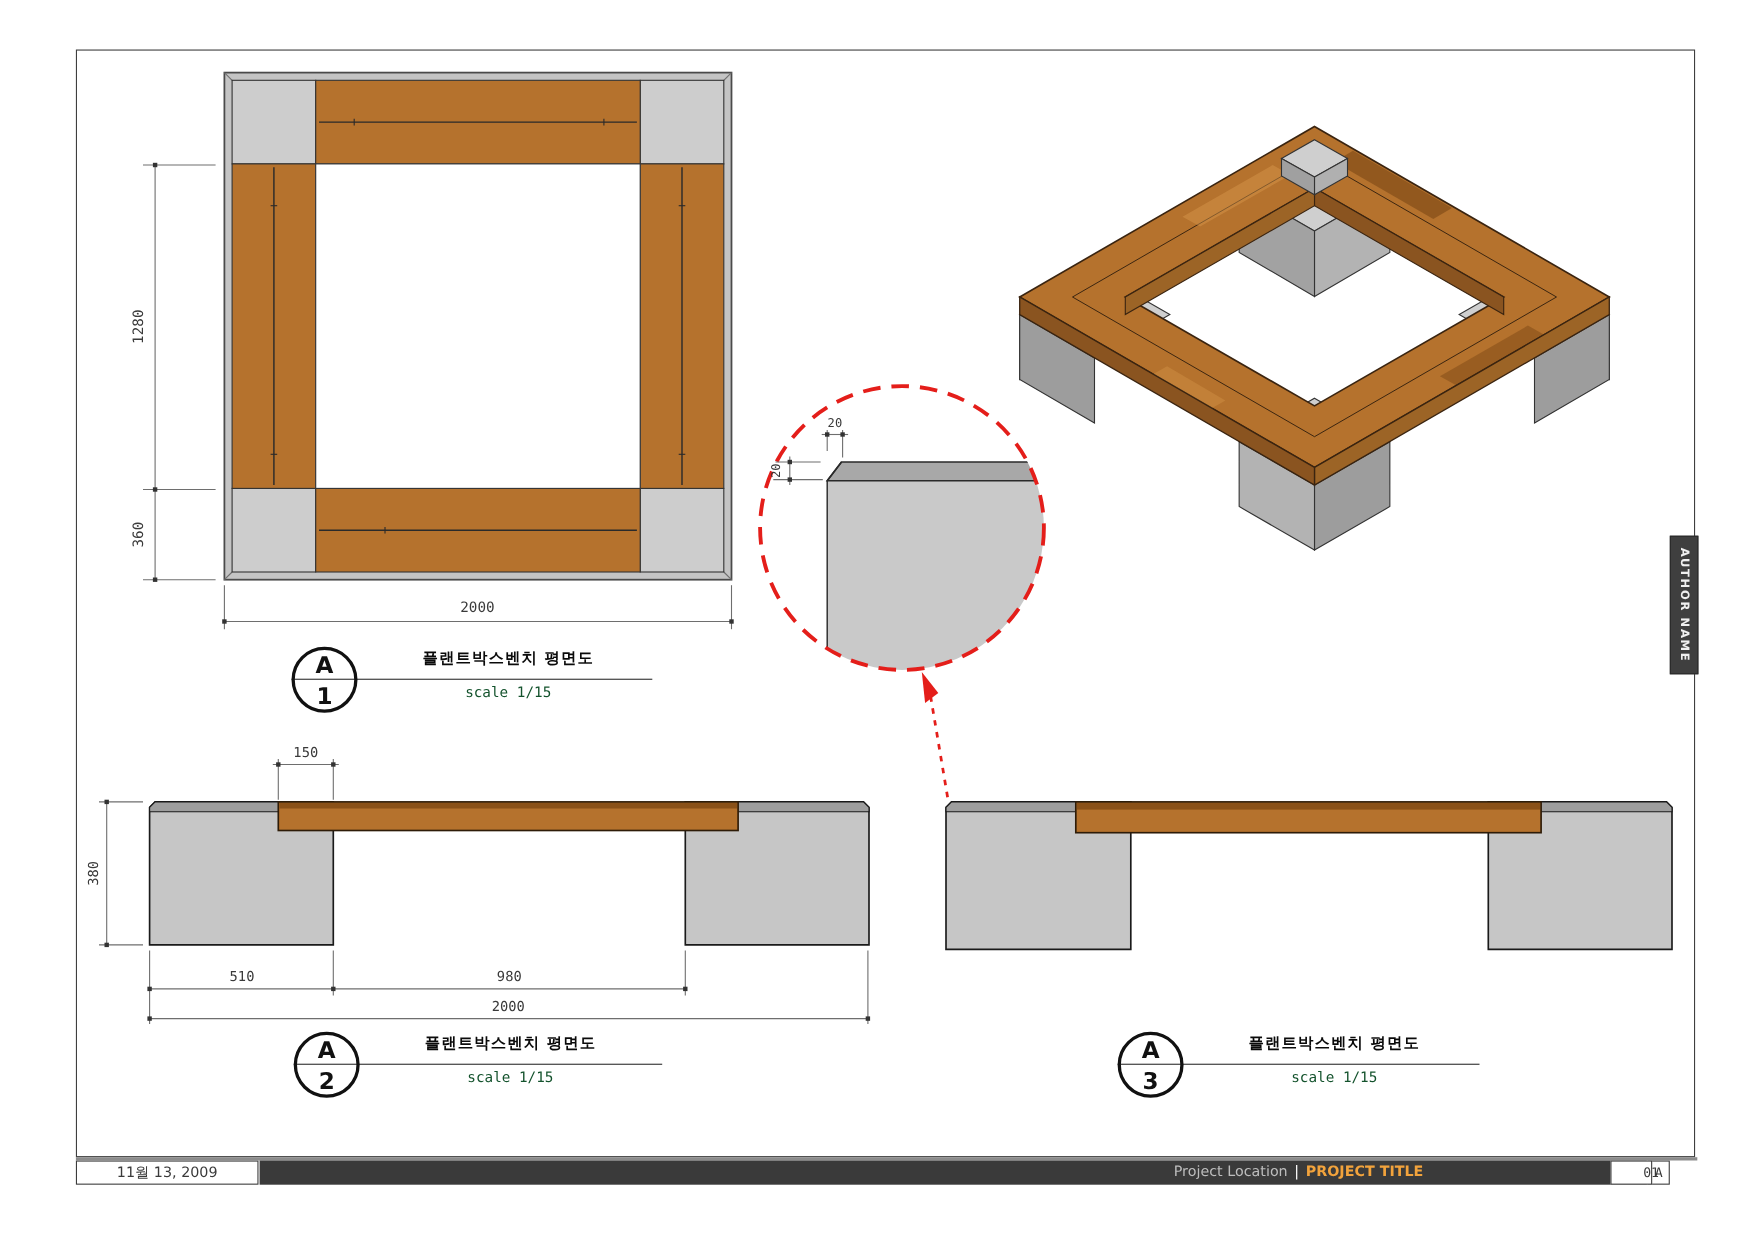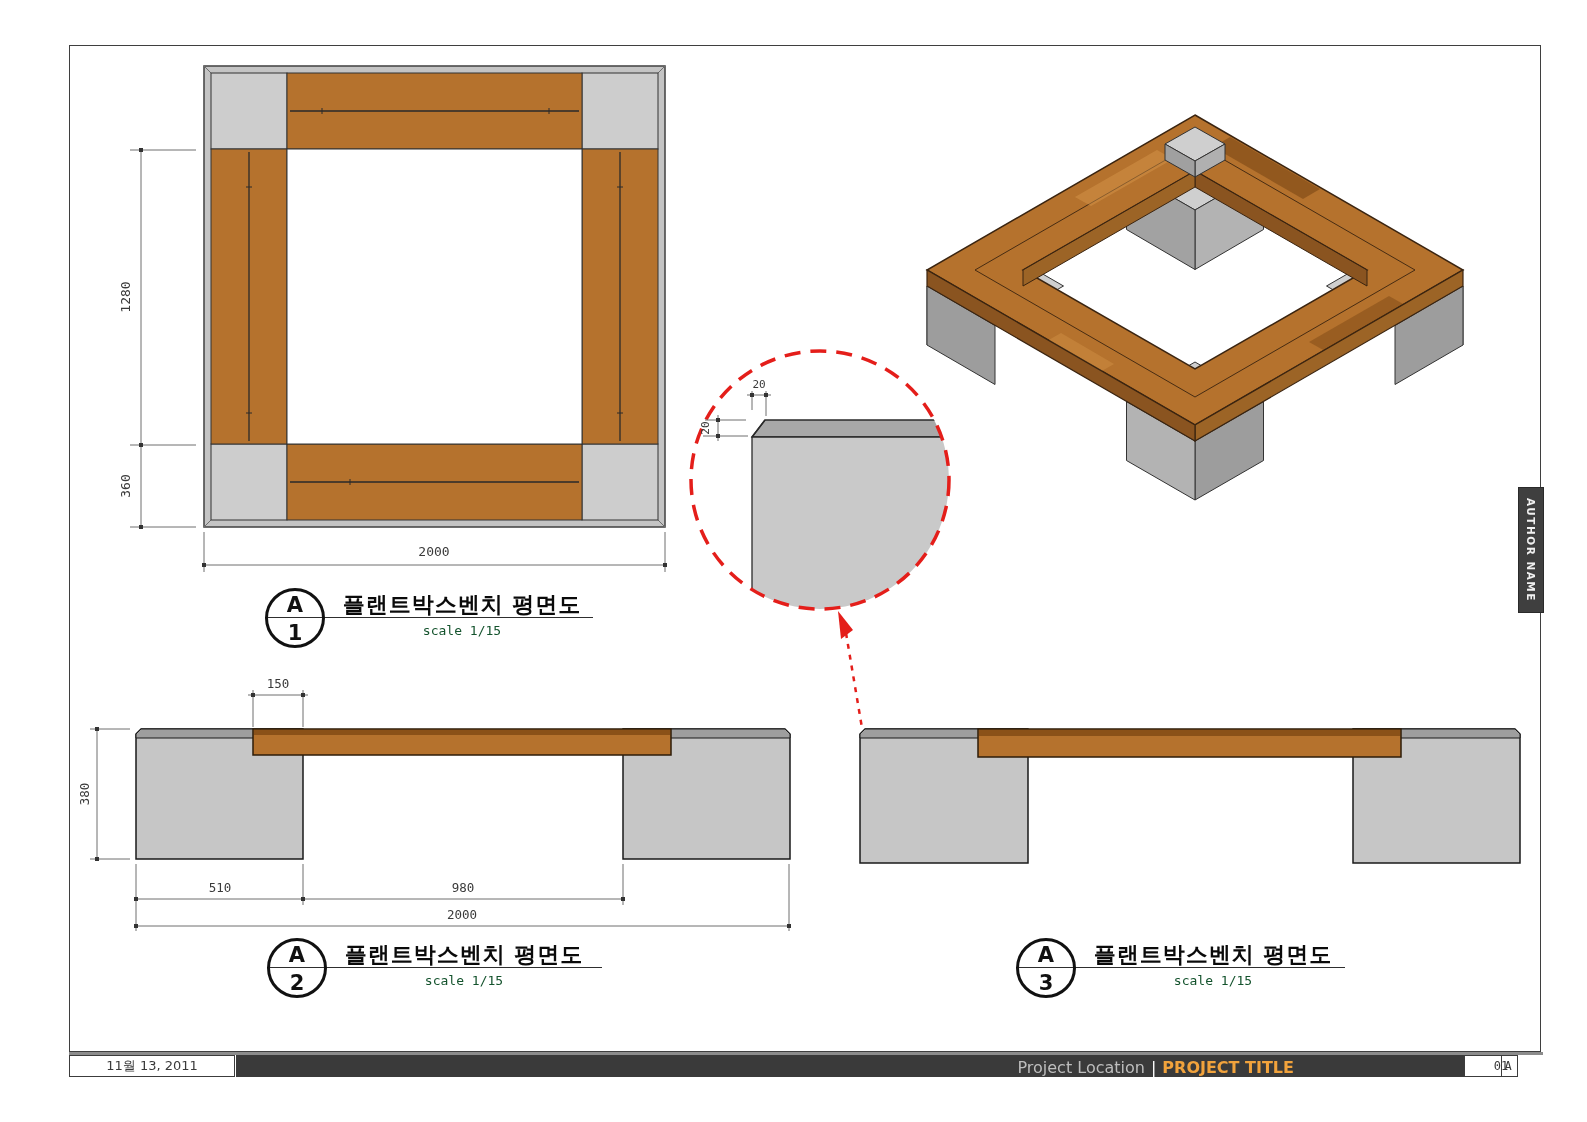--- a/index.html
+++ b/index.html
@@ -17,32 +17,32 @@
   
   .tblock{position:absolute;height:66px;}
   .tline{position:absolute;left:0;top:29px;height:0;border-top:1.6px solid #2e2e2e;}
   .tcircle{position:absolute;left:0;top:0;width:60px;height:60px;border:3px solid #111;
     border-radius:50%;box-sizing:border-box;background:transparent;}
   .tletter{position:absolute;left:0;top:2px;width:54px;text-align:center;
     font-weight:700;font-size:21px;color:#111;}
   .tnum{position:absolute;left:0;top:30px;width:54px;text-align:center;
     font-weight:700;font-size:21px;color:#111;}
   .ttitle{position:absolute;left:66px;top:2px;width:262px;text-align:center;
-    font-weight:700;font-size:22px;color:#0a0a0a;white-space:nowrap;letter-spacing:1px;}
+    font-weight:700;font-size:14px;color:#0a0a0a;white-space:nowrap;letter-spacing:1px;}
   .tscale{position:absolute;left:66px;top:35px;width:262px;text-align:center;
     font-family:"DejaVu Sans Mono", monospace;font-size:13px;color:#14532d;}
 
   
   #bottombar{left:69px;top:1052px;width:1474px;height:26px;}
   #bar-grayline{position:absolute;left:0;top:0;width:1474px;height:2.5px;background:#8c8c8c;}
   #date-box{position:absolute;left:0;top:2.5px;width:166px;height:22px;background:#fff;
     border:1.4px solid #3c3c3c;box-sizing:border-box;display:flex;align-items:center;
     justify-content:center;font-size:13px;color:#3a3a3a;}
   #dark-bar{position:absolute;left:167px;top:2.5px;width:1261px;height:22px;background:#3a3a3a;}
-  #proj-text{position:absolute;right:203px;top:3px;white-space:nowrap;font-size:16px;}
+  #proj-text{position:absolute;right:203px;top:3px;white-space:nowrap;font-size:13px;}
   #proj-loc{color:#bdbdbd;}
   #proj-sep{color:#ffffff;padding:0 6px;}
   #proj-title{color:#f2a33c;font-weight:700;}
   .sheetbox{position:absolute;top:2.5px;height:22px;background:#fff;border:1.4px solid #3c3c3c;
     box-sizing:border-box;display:flex;align-items:center;justify-content:center;
     font-size:12px;color:#3a3a3a;font-family:"DejaVu Sans Mono", monospace;}
   #box-letter{left:1429px;width:20px;}
   #box-number{left:1395px;width:23px;padding-left:36px;}
 
   
@@ -262,21 +262,21 @@
     <span class="tletter">A</span>
     <span class="tnum">3</span>
   </div>
   <div class="ttitle">플랜트박스벤치 평면도</div>
   <div class="tscale">scale 1/15</div>
 </div>
 
 <div id="bottombar" class="abs">
   <div id="bar-grayline"></div>
   <div id="date-box">
-    <span>11월 13, 2011</span>
+    <span>11월 13, 2009</span>
   </div>
   <div id="dark-bar">
     <div id="proj-text">
       <span id="proj-loc">Project Location</span><span id="proj-sep">|</span><span id="proj-title">PROJECT TITLE</span>
     </div>
   </div>
   <div id="box-letter" class="sheetbox">
     <span>A</span>
   </div>
   <div id="box-number" class="sheetbox">

